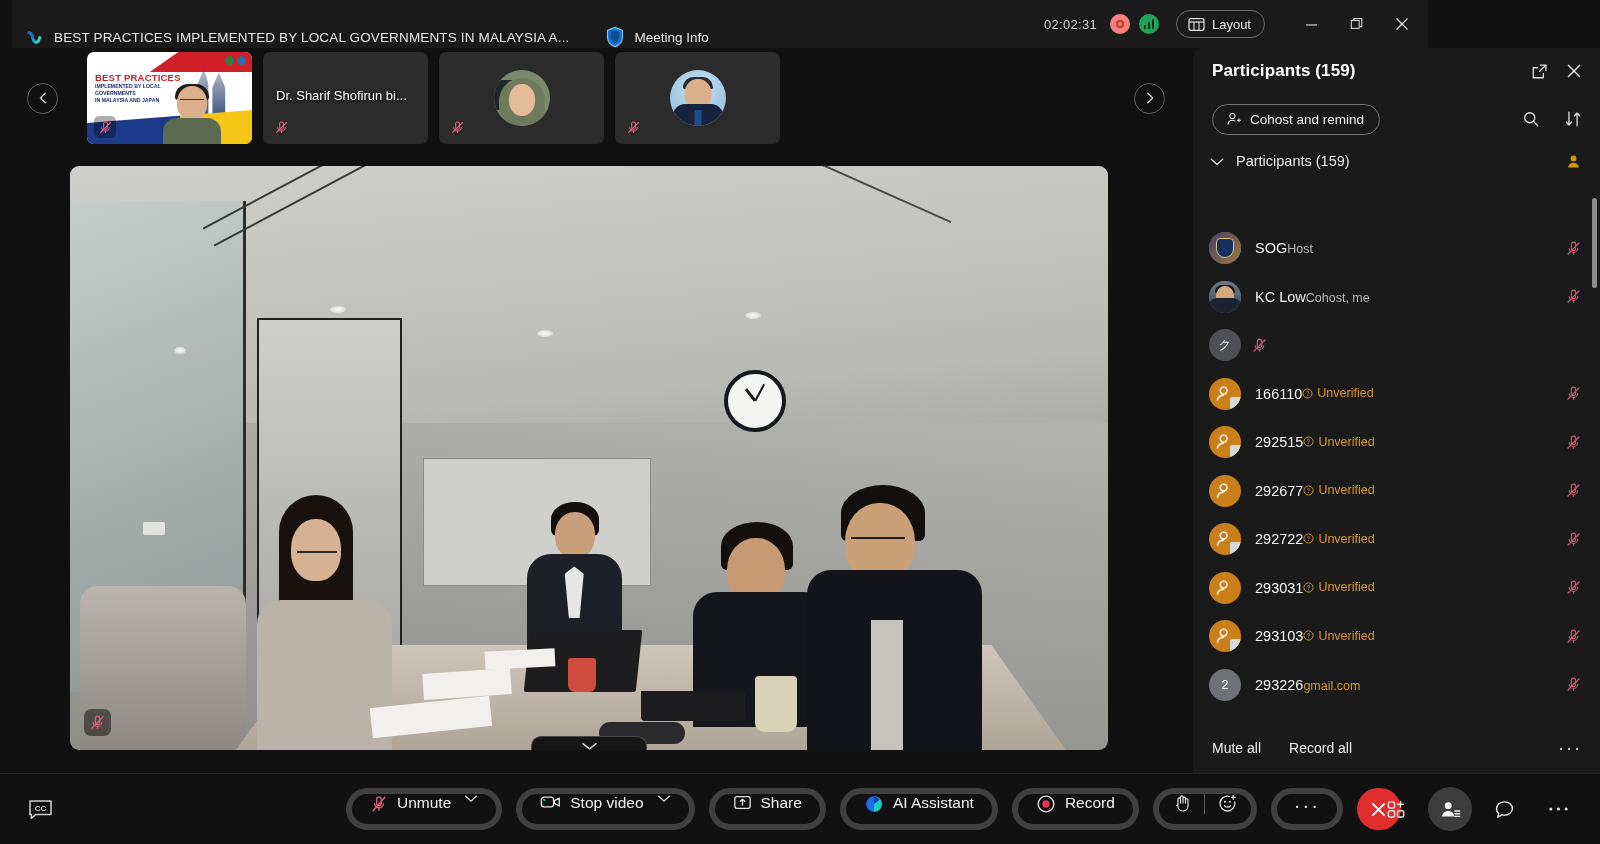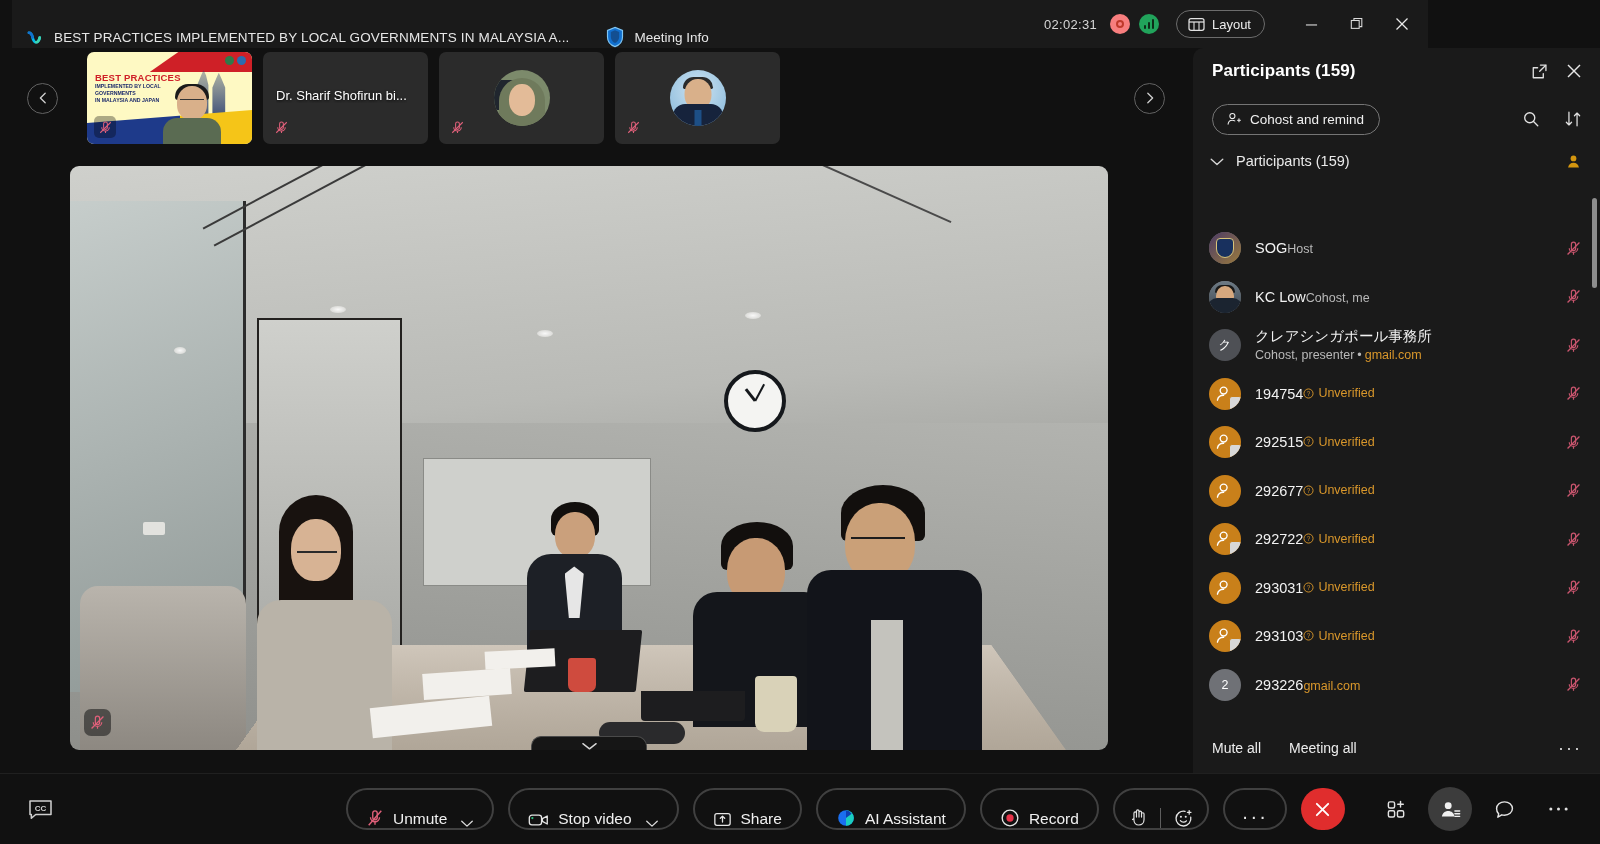--- a/index.html
+++ b/index.html
@@ -84,21 +84,21 @@
     border-radius: 5px; display: flex; align-items: center; justify-content: center;
   }
   .mic-badge.onstrip { background: rgba(0,0,0,.32); }
   .mic-green { position: absolute; left: 8px; bottom: 8px; width: 17px; height: 17px; }
   .avatar-circ {
     position: absolute; left: 50%; top: 50%; transform: translate(-50%,-50%);
     width: 56px; height: 56px; border-radius: 50%; overflow: hidden;
   }
 
   
-  .poster { position: absolute; inset: 0; background: #fef9c3; padding-left: 41px; }
+  .poster { position: absolute; inset: 0; background: #ffffff; padding-left: 41px; }
   .poster .red-wedge {
     position: absolute; right: 0; top: 0; width: 62%; height: 20px;
     background: #cf2027; clip-path: polygon(28% 0, 100% 0, 100% 100%, 0 100%);
   }
   .poster .blue-band {
     position: absolute; left: 0; bottom: 0; width: 100%; height: 34px;
     background: linear-gradient(100deg, #1e3a8a 0 55%, #f5c518 55% 100%);
     clip-path: polygon(0 38%, 100% 0, 100% 100%, 0 100%);
   }
   .poster .ptext1 {
@@ -372,22 +372,22 @@
   .bottombar {
     position: absolute; left: 0; bottom: 0; width: 1600px; height: 71px;
     background: #111111; display: flex; align-items: center;
     border-top: 1px solid #202020;
   }
   .bb-left { position: absolute; left: 28px; display: flex; align-items: center; cursor: pointer; }
   .bb-center {
     position: absolute; left: 346px; display: flex; align-items: center; gap: 14px;
   }
   .pill {
-    height: 42px; border: 2px solid #404040; border-radius: 21px; background: transparent;
-    display: flex; align-items: flex-end; gap: 9px; padding: 0 18px;
+    height: 42px; border: 6px solid #404040; border-radius: 21px; background: transparent;
+    display: flex; align-items: flex-start; gap: 9px; padding: 0 18px;
     font-size: 15.5px; color: #f0f0f0; cursor: pointer; white-space: nowrap;
   }
   .pill .caret { margin-left: 4px; }
   .pill.icons { gap: 0; padding: 0 14px; }
   .pill .divider { width: 1px; height: 20px; background: #5e5e5e; margin: 0 13px; }
   .pill.dots { padding: 0 17px; font-size: 20px; letter-spacing: 2px; color: #e6e6e6; }
   .end-btn {
     width: 44px; height: 42px; border-radius: 21px; background: #e02d2d;
     display: flex; align-items: center; justify-content: center; cursor: pointer;
   }
@@ -730,39 +730,38 @@
             <svg viewBox="0 0 20 20" width="17" height="17">
               <path d="M10 2.6a2.5 2.5 0 0 1 2.5 2.5v5a2.5 2.5 0 0 1-5 0v-5A2.5 2.5 0 0 1 10 2.6z" fill="none" stroke="#c9556e" stroke-width="1.4"></path>
               <path d="M5 9.6a5 5 0 0 0 10 0" fill="none" stroke="#c9556e" stroke-width="1.4"></path>
               <line x1="10" y1="14.6" x2="10" y2="17.4" stroke="#c9556e" stroke-width="1.4"></line>
               <line x1="3" y1="17" x2="17" y2="3" stroke="#c9556e" stroke-width="1.5"></line>
             </svg>
           </span>
         </div>
         <div class="prow">
           <span class="pav dark">ク</span>
-          <span class="pmeta"><span class="pname">クレアシンガポール事務所</span><span class="psub">Cohost, presenter<span class="dot">•</span><span class="mail">gmail.com</span></span></span>
           <span class="prow-mic">
             <svg viewBox="0 0 20 20" width="17" height="17">
               <path d="M10 2.6a2.5 2.5 0 0 1 2.5 2.5v5a2.5 2.5 0 0 1-5 0v-5A2.5 2.5 0 0 1 10 2.6z" fill="none" stroke="#c9556e" stroke-width="1.4"></path>
               <path d="M5 9.6a5 5 0 0 0 10 0" fill="none" stroke="#c9556e" stroke-width="1.4"></path>
               <line x1="10" y1="14.6" x2="10" y2="17.4" stroke="#c9556e" stroke-width="1.4"></line>
               <line x1="3" y1="17" x2="17" y2="3" stroke="#c9556e" stroke-width="1.5"></line>
             </svg>
           </span>
         </div>
         <div class="prow">
           <span class="pav orange">
             <svg viewBox="0 0 32 32" width="22" height="22">
               <circle cx="14" cy="11" r="5" fill="none" stroke="#fff" stroke-width="2"></circle>
               <path d="M5 25c.8-4.6 4.4-7.2 9-7.2" fill="none" stroke="#fff" stroke-width="2" stroke-linecap="round"></path>
             </svg>
             <span class="badge-dev"></span>
           </span>
-          <span class="pmeta"><span class="pname">194754</span><span class="psub"><span class="unv"><svg viewBox="0 0 14 14" width="11" height="11">
+          <span class="pmeta"><span class="pname">166110</span><span class="psub"><span class="unv"><svg viewBox="0 0 14 14" width="11" height="11">
                   <circle cx="7" cy="7" r="5.8" fill="none" stroke="#d9972b" stroke-width="1.2"></circle>
                   <text x="7" y="10.3" font-size="8" fill="#d9972b" text-anchor="middle" font-family="Liberation Sans, sans-serif">?</text>
                 </svg>Unverified</span></span></span>
           <span class="prow-mic">
             <svg viewBox="0 0 20 20" width="17" height="17">
               <path d="M10 2.6a2.5 2.5 0 0 1 2.5 2.5v5a2.5 2.5 0 0 1-5 0v-5A2.5 2.5 0 0 1 10 2.6z" fill="none" stroke="#c9556e" stroke-width="1.4"></path>
               <path d="M5 9.6a5 5 0 0 0 10 0" fill="none" stroke="#c9556e" stroke-width="1.4"></path>
               <line x1="10" y1="14.6" x2="10" y2="17.4" stroke="#c9556e" stroke-width="1.4"></line>
               <line x1="3" y1="17" x2="17" y2="3" stroke="#c9556e" stroke-width="1.5"></line>
             </svg>
@@ -882,21 +881,21 @@
               <line x1="3" y1="17" x2="17" y2="3" stroke="#c9556e" stroke-width="1.5"></line>
             </svg>
           </span>
         </div>
       </div>
 
     <div class="panel-scroll"></div>
 
     <div class="panel-foot">
       <span class="foot-link">Mute all</span>
-      <span class="foot-link">Meeting all</span>
+      <span class="foot-link">Record all</span>
       <span class="foot-more">···</span>
     </div>
   </div>
 
   <div class="bottombar">
     <span class="bb-left">
       <span>
         <svg viewBox="0 0 26 22" width="25" height="21">
           <path d="M2 2.2h22v14H8l-4.6 4v-4H2z" fill="none" stroke="#cfcfcf" stroke-width="1.6" stroke-linejoin="round"></path>
           <text x="13" y="12.4" font-size="8.4" font-family="Liberation Sans, sans-serif" fill="#cfcfcf" text-anchor="middle" font-weight="bold">CC</text>

